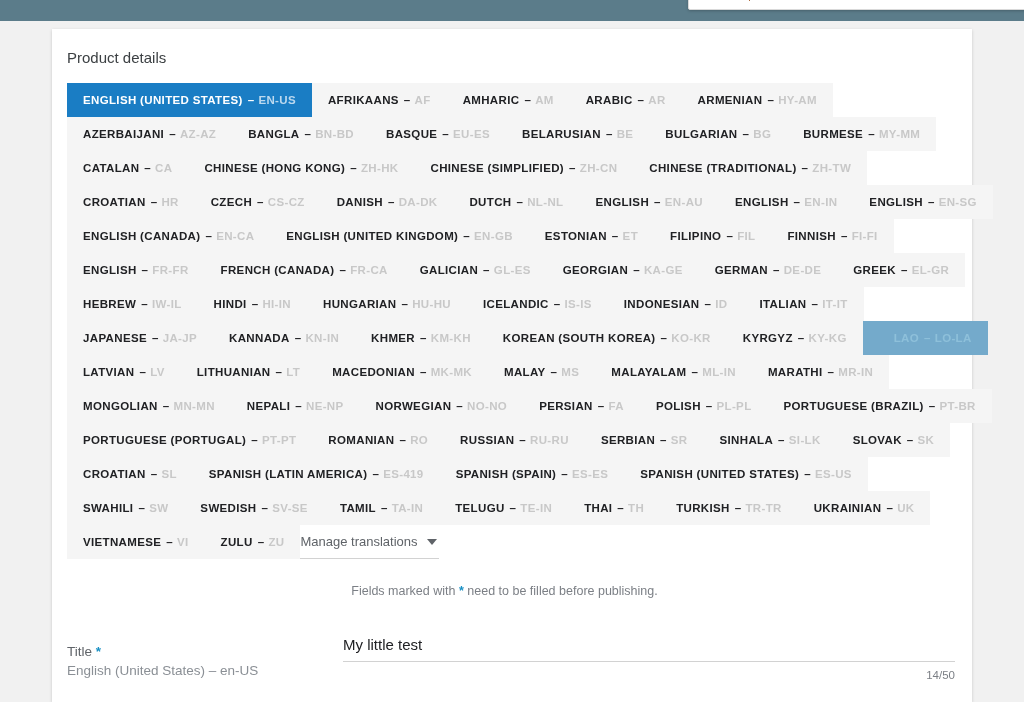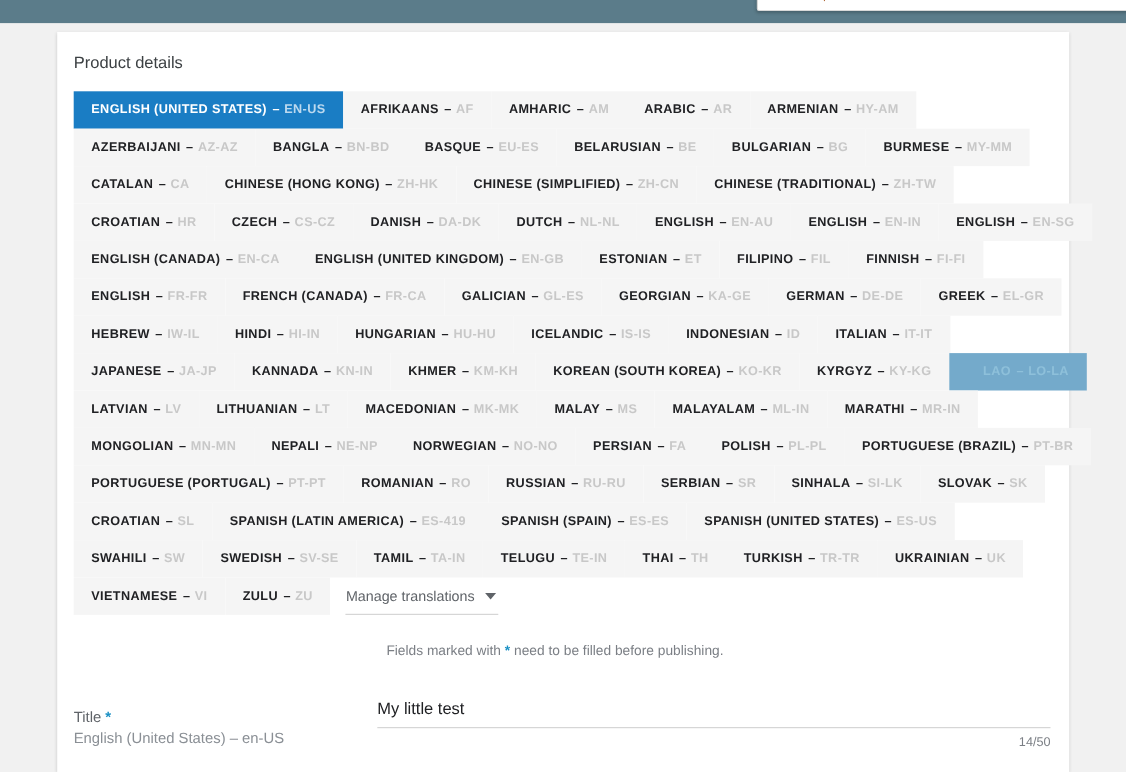--- a/index.html
+++ b/index.html
@@ -112,21 +112,20 @@
     padding-left: 31px;
   }
   .tab.pressed .dash { color: #8ec0da; }
   .tab.pressed .code { color: #8ec0da; text-align: center; }
 
   
   #manage-translations {
     display: inline-flex;
     align-items: center;
     height: 34px;
-    margin-left: 14px;
     padding: 0 2px 0 0;
     font-size: 13px;
     color: #5f6368;
     border-bottom: 1px solid #d2d2d2;
     cursor: pointer;
     box-sizing: border-box;
   }
   #manage-translations .caret {
     margin-left: 9px;
     width: 0; height: 0;

